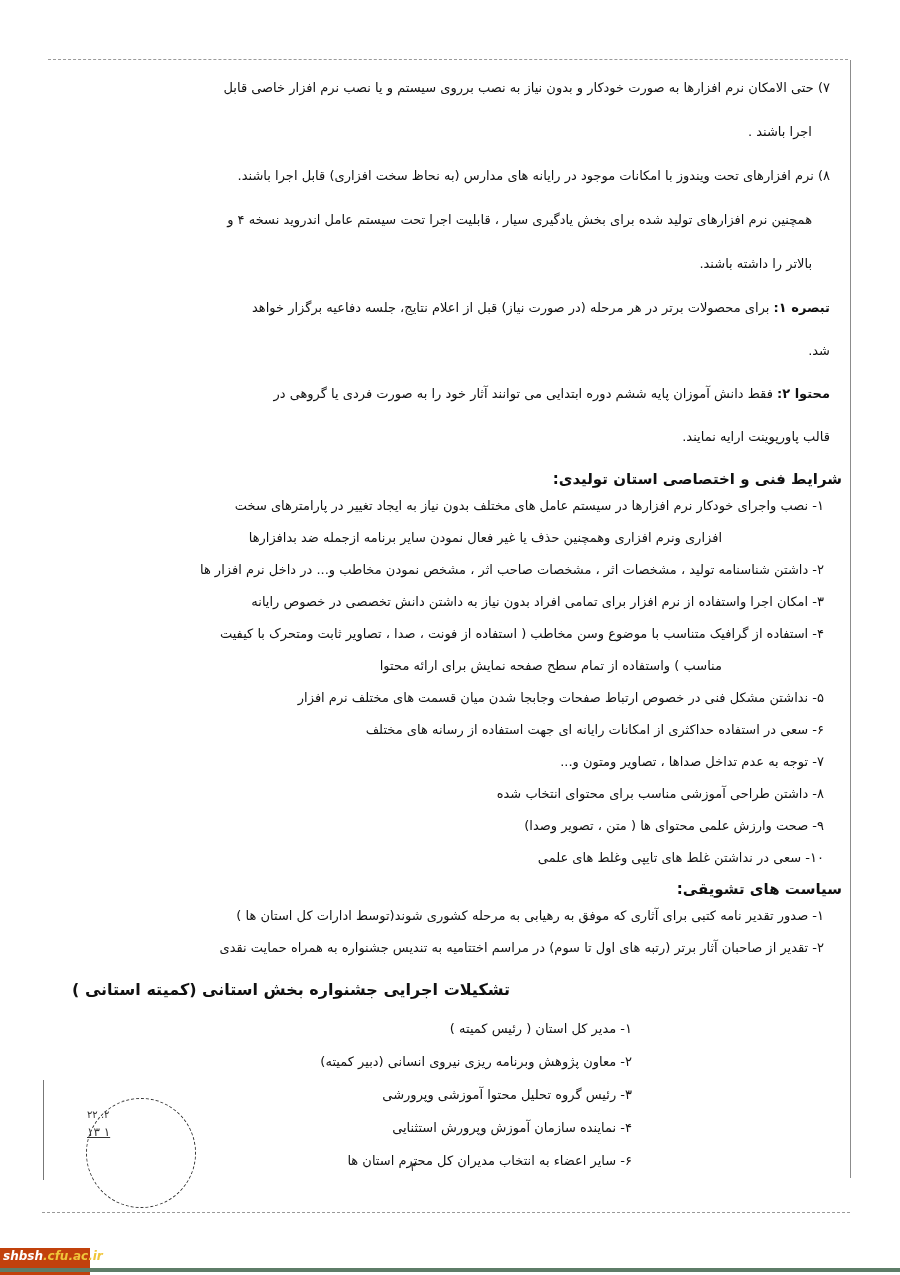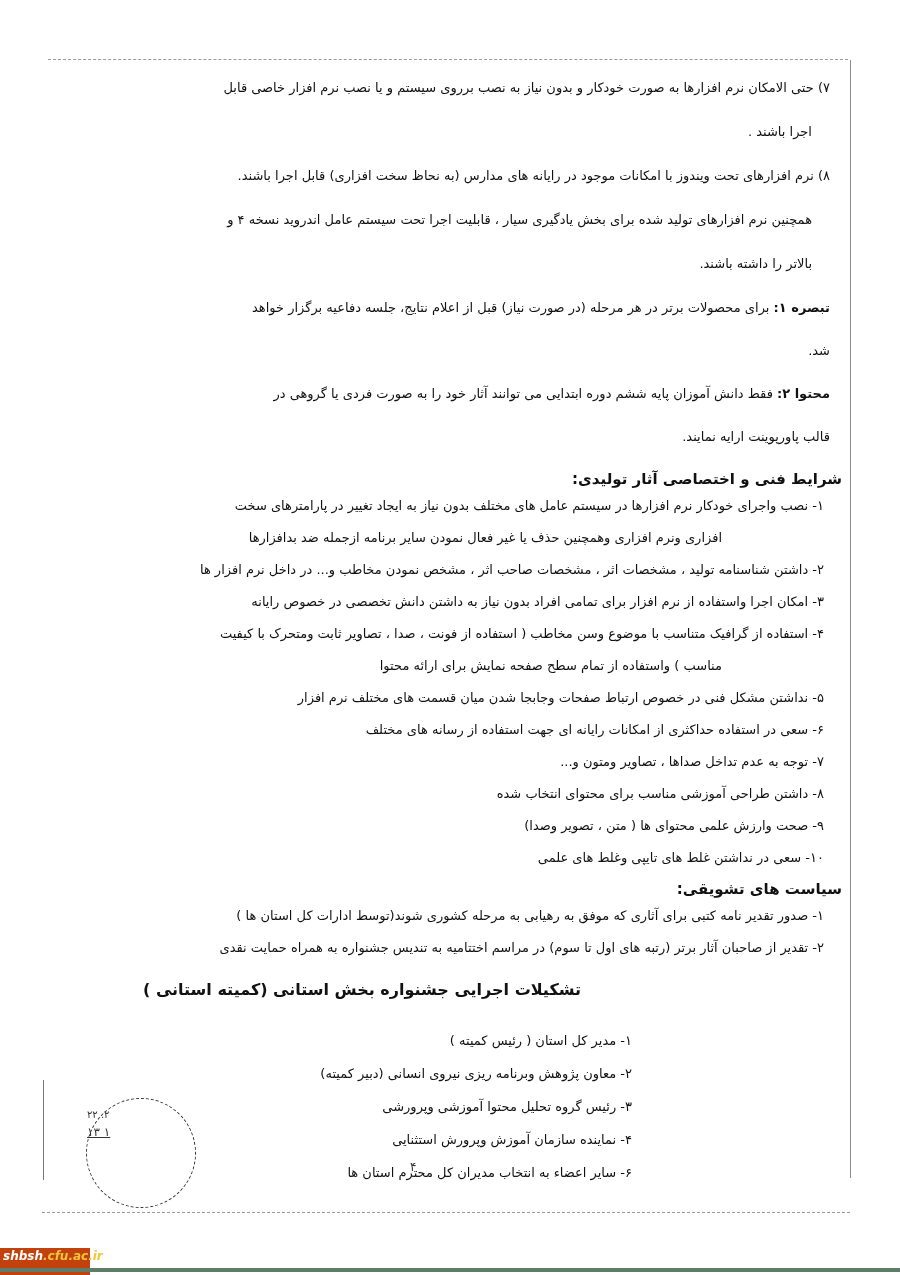--- a/index.html
+++ b/index.html
@@ -35,21 +35,21 @@
     .para .line { height: 32px; line-height: 28px; }
     .note .line { height: 31px; line-height: 28px; }
     .b { font-weight: bold; }
     .section-title {
       font-weight: bold; font-size: 15px; line-height: 26px; margin: 0;
     }
     .list-line { font-size: 13px; height: 32px; line-height: 28px; white-space: nowrap; }
     .indent-1 { padding-right: 18px; text-align: right; }
     .indent-3 { padding-right: 120px; }
     .committee-title {
-      font-weight: bold; font-size: 16px; text-align: center; margin: 14px 0 28px 0;
+      font-weight: bold; font-size: 16px; text-align: left; margin: 14px 0 16px 0;
       padding-right: 190px;
     }
     .committee .list-line { padding-right: 210px; height: 33px; }
     .stamp {
       position: absolute; left: 86px; top: 1098px; width: 108px; height: 108px;
       border: 1.5px dashed #333; border-radius: 50%;
       font-size: 10px; color: #333; text-align: left;
       font-family: "DejaVu Sans", sans-serif;
     }
     .stamp .stamp-date { position: absolute; top: 10px; left: 0; right: 0; }
@@ -91,21 +91,21 @@
 
   <div class="note">
     <div class="line"><span class="b">تبصره ۱:</span> <span>برای محصولات برتر در هر مرحله (در صورت نیاز) قبل از اعلام نتایج، جلسه دفاعیه برگزار خواهد</span></div>
     <div class="line">شد.</div>
   </div>
   <div class="note">
     <div class="line"><span class="b">محتوا ۲:</span> <span>فقط دانش آموزان پایه ششم  دوره ابتدایی  می توانند آثار خود را به صورت فردی یا گروهی در</span></div>
     <div class="line">قالب پاورپوینت ارایه نمایند.</div>
   </div>
 
-  <div class="section-title">شرایط فنی و اختصاصی آثار تولیدی:</div>
+  <div class="section-title">شرایط فنی و اختصاصی استان تولیدی:</div>
   <div>
     <div class="list-line indent-1">۱- نصب واجرای خودکار نرم افزارها  در سیستم عامل های مختلف بدون نیاز به ایجاد تغییر در پارامترهای سخت</div>
     <div class="list-line indent-3">افزاری ونرم افزاری وهمچنین حذف یا غیر فعال نمودن سایر برنامه ازجمله ضد بدافزارها</div>
     <div class="list-line indent-1">۲- داشتن شناسنامه تولید ، مشخصات اثر ، مشخصات صاحب اثر ، مشخص نمودن مخاطب و... در داخل نرم افزار ها</div>
     <div class="list-line indent-1">۳- امکان اجرا واستفاده از نرم افزار برای تمامی افراد بدون نیاز به داشتن دانش تخصصی در خصوص رایانه</div>
     <div class="list-line indent-1">۴- استفاده از گرافیک متناسب با موضوع وسن مخاطب ( استفاده از فونت ، صدا ، تصاویر ثابت ومتحرک با کیفیت</div>
     <div class="list-line indent-3">مناسب ) واستفاده از تمام سطح صفحه نمایش برای ارائه محتوا</div>
     <div class="list-line indent-1">۵- نداشتن مشکل فنی در خصوص ارتباط صفحات وجابجا شدن میان قسمت های مختلف نرم افزار</div>
     <div class="list-line indent-1">۶- سعی در استفاده حداکثری از امکانات رایانه ای جهت استفاده از رسانه های مختلف</div>
     <div class="list-line indent-1">۷- توجه به  عدم تداخل صداها ، تصاویر ومتون و...</div>

